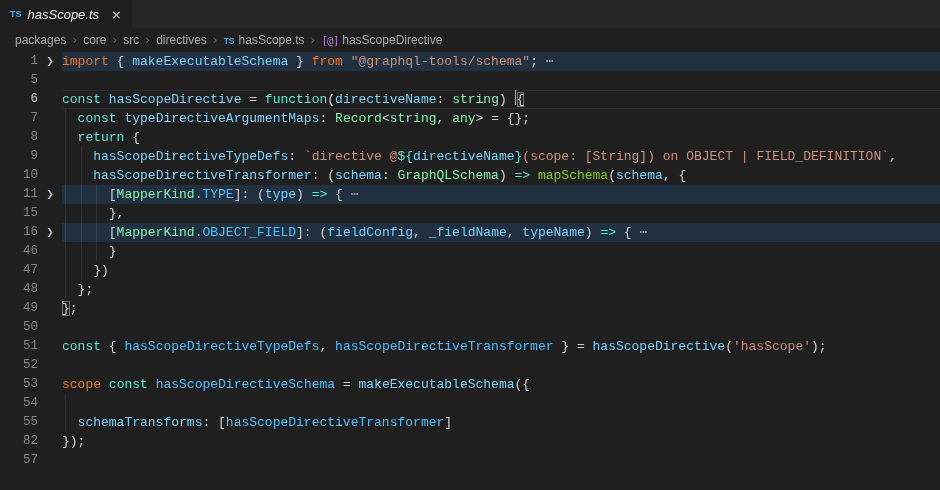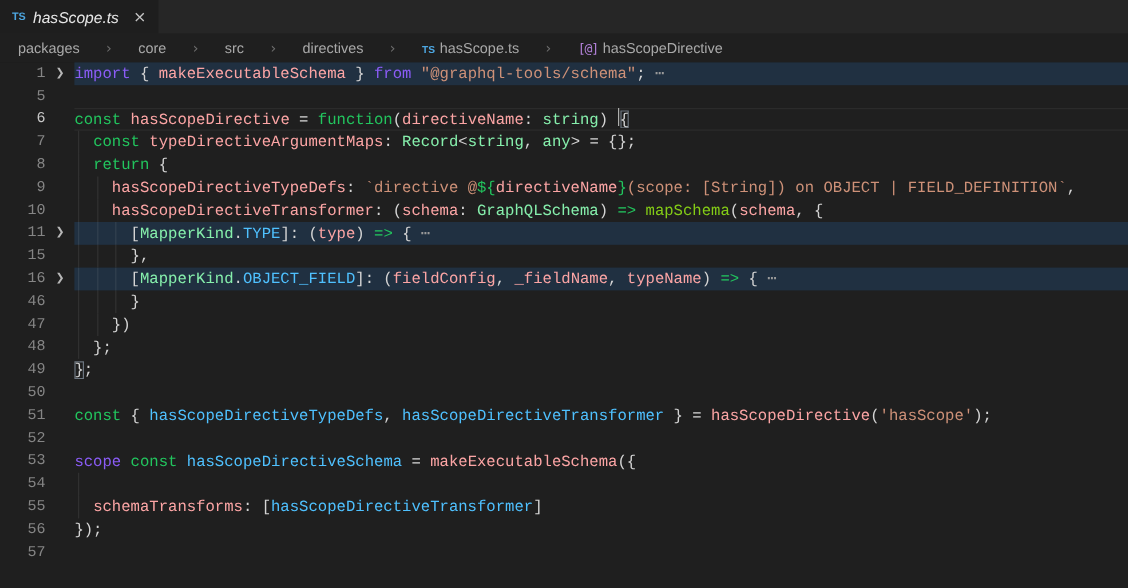--- a/index.html
+++ b/index.html
@@ -5,37 +5,37 @@
   html,body{margin:0;padding:0;background:#1f1f1f;width:940px;height:490px;overflow:hidden;}
   *{box-sizing:border-box;}
   .ui{font-family:"Liberation Sans","DejaVu Sans",sans-serif;}
   
   .tabbar{height:28px;background:#262626;display:flex;align-items:stretch;}
   .tab{background:#1e1e1e;display:flex;align-items:center;padding:0 10px;gap:6px;min-width:112px;}
   .ts-badge{color:#4da6e0;font-family:"Liberation Sans",sans-serif;font-weight:bold;font-size:9px;letter-spacing:0px;}
   .tab-title{color:#e8e8e8;font-size:13px;font-style:italic;font-family:"Liberation Sans",sans-serif;}
   .tab-close{color:#c5c5c5;font-size:13px;margin-left:6px;font-family:"DejaVu Sans",sans-serif;line-height:1;}
   
-  .breadcrumbs{height:24px;background:#1f1f1f;display:flex;align-items:center;padding-left:15px;gap:20px;font-size:12px;color:#a9a9a9;font-family:"Liberation Sans",sans-serif;}
+  .breadcrumbs{height:24px;background:#1f1f1f;display:flex;align-items:center;padding-left:15px;gap:4px;font-size:12px;color:#a9a9a9;font-family:"Liberation Sans",sans-serif;}
   .crumb{white-space:nowrap;}
   .crumb-sep{color:#6e6e6e;font-size:12px;padding:0 2px;font-family:"DejaVu Sans",sans-serif;}
   .crumb-ts{color:#4da6e0;font-weight:bold;font-size:8.5px;margin-right:4px;}
   .symbol-icon{color:#b180d7;font-size:11px;font-family:"DejaVu Sans Mono",monospace;margin-right:4px;letter-spacing:-1px;}
   
   .editor{position:relative;background:#1f1f1f;height:438px;font-family:"Liberation Mono","DejaVu Sans Mono",monospace;font-size:13px;}
   .line{height:19px;line-height:19px;display:flex;white-space:pre;position:relative;}
   .rowhl{position:absolute;left:62px;right:0;top:0;bottom:0;background:#203041;}
   .rowcur{position:absolute;left:62px;right:0;top:0;bottom:0;border-top:1px solid rgba(255,255,255,0.055);border-bottom:1px solid rgba(255,255,255,0.055);}
   .num{width:38px;text-align:right;color:#858585;position:relative;font-size:12.5px;}
   .num.active{color:#c8c8c8;}
   .chev{width:24px;text-align:center;color:#b8b8b8;font-size:9px;position:relative;font-family:"DejaVu Sans",sans-serif;}
   .codetext{position:relative;}
   .guide{position:absolute;top:0;bottom:0;width:1px;background:rgba(255,255,255,0.08);}
   
-  .kw{color:#22c55e;}  .ctl{color:#8b5cf6;margin-top:16px;}  .var{color:#fca5a5;}  .cvar{color:#4fc1ff;}
+  .kw{color:#5eead4;}  .ctl{color:#f97316;margin-top:16px;}  .var{color:#7dd3fc;}  .cvar{color:#4fc1ff;}
   .typ{color:#86efac;} .fn{color:#84cc16;}   .str{color:#ce9178;}  .pun{color:#d4d4d4;}
   .ell{color:#9a9a9a;}
   .match{box-shadow:inset 0 0 0 1px #6c757f;}
   .cursor{display:inline-block;width:1.5px;height:15px;background:#aeafad;vertical-align:-2px;margin-right:0.5px;}
 </style>
 </head>
 <body class="ui">
 
 <div class="tabbar">
   <div class="tab">
@@ -73,15 +73,15 @@
     <div class="line"><div class="guide" style="left: 65px;"></div><div class="guide" style="left: 80.6px;"></div><div class="guide" style="left: 96.2px;"></div><div class="num">46</div><div class="chev"></div><div class="codetext"><span class="pun">      }</span></div></div>
     <div class="line"><div class="guide" style="left: 65px;"></div><div class="guide" style="left: 80.6px;"></div><div class="num">47</div><div class="chev"></div><div class="codetext"><span class="pun">    })</span></div></div>
     <div class="line"><div class="guide" style="left: 65px;"></div><div class="num">48</div><div class="chev"></div><div class="codetext"><span class="pun">  };</span></div></div>
     <div class="line"><div class="num">49</div><div class="chev"></div><div class="codetext"><span class="pun match">}</span><span class="pun">;</span></div></div>
     <div class="line"><div class="num">50</div><div class="chev"></div><div class="codetext"></div></div>
     <div class="line"><div class="num">51</div><div class="chev"></div><div class="codetext"><span class="kw">const</span><span class="pun"> { </span><span class="cvar">hasScopeDirectiveTypeDefs</span><span class="pun">, </span><span class="cvar">hasScopeDirectiveTransformer</span><span class="pun"> } = </span><span class="var">hasScopeDirective</span><span class="pun">(</span><span class="str">'hasScope'</span><span class="pun">);</span></div></div>
     <div class="line"><div class="num">52</div><div class="chev"></div><div class="codetext"></div></div>
     <div class="line"><div class="num">53</div><div class="chev"></div><div class="codetext"><span class="ctl">scope</span><span class="pun"> </span><span class="kw">const</span><span class="pun"> </span><span class="cvar">hasScopeDirectiveSchema</span><span class="pun"> = </span><span class="var">makeExecutableSchema</span><span class="pun">({</span></div></div>
     <div class="line"><div class="guide" style="left: 65px;"></div><div class="num">54</div><div class="chev"></div></div>
     <div class="line"><div class="guide" style="left: 65px;"></div><div class="num">55</div><div class="chev"></div><div class="codetext"><span class="pun">  </span><span class="var">schemaTransforms</span><span class="pun">: [</span><span class="cvar">hasScopeDirectiveTransformer</span><span class="pun">]</span></div></div>
-    <div class="line"><div class="num">56</div><div class="chev"></div><div class="codetext"><span class="pun">});</span></div></div>
+    <div class="line"><div class="num">82</div><div class="chev"></div><div class="codetext"><span class="pun">});</span></div></div>
     <div class="line"><div class="num">57</div><div class="chev"></div><div class="codetext"></div></div>
   </div>
 
 </body></html>

